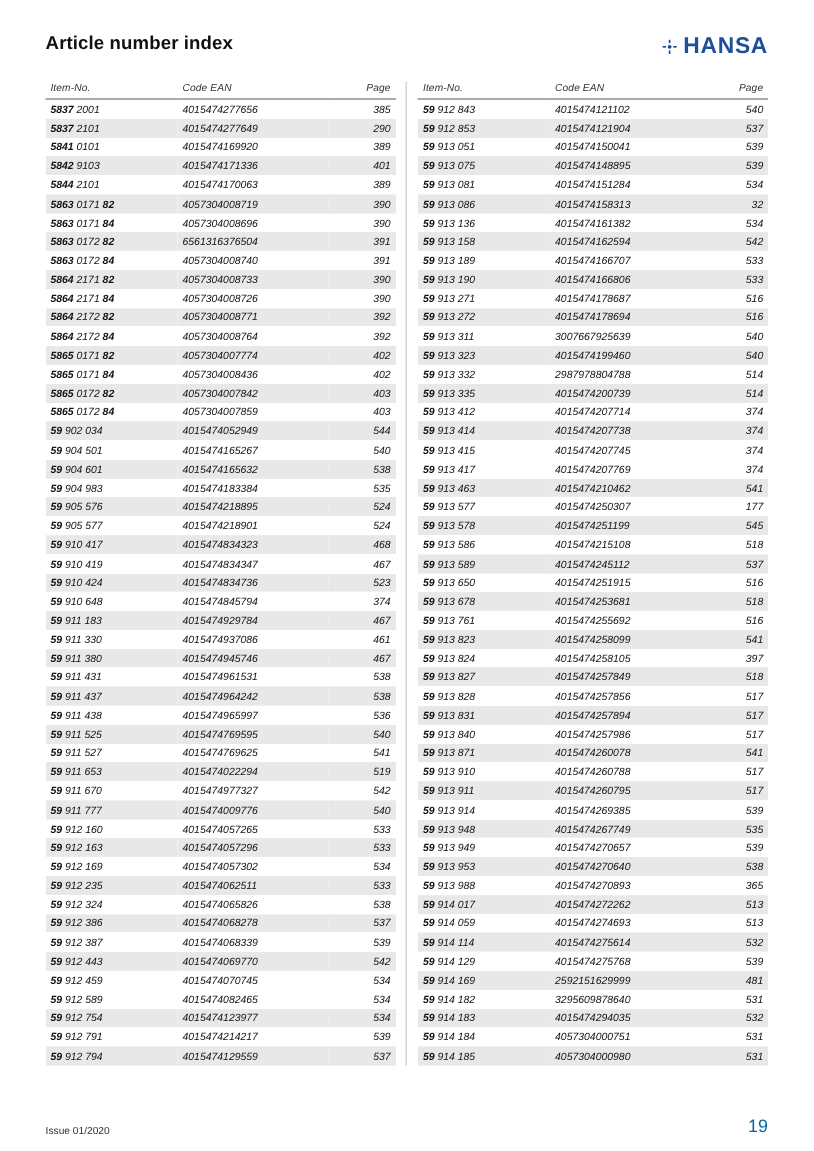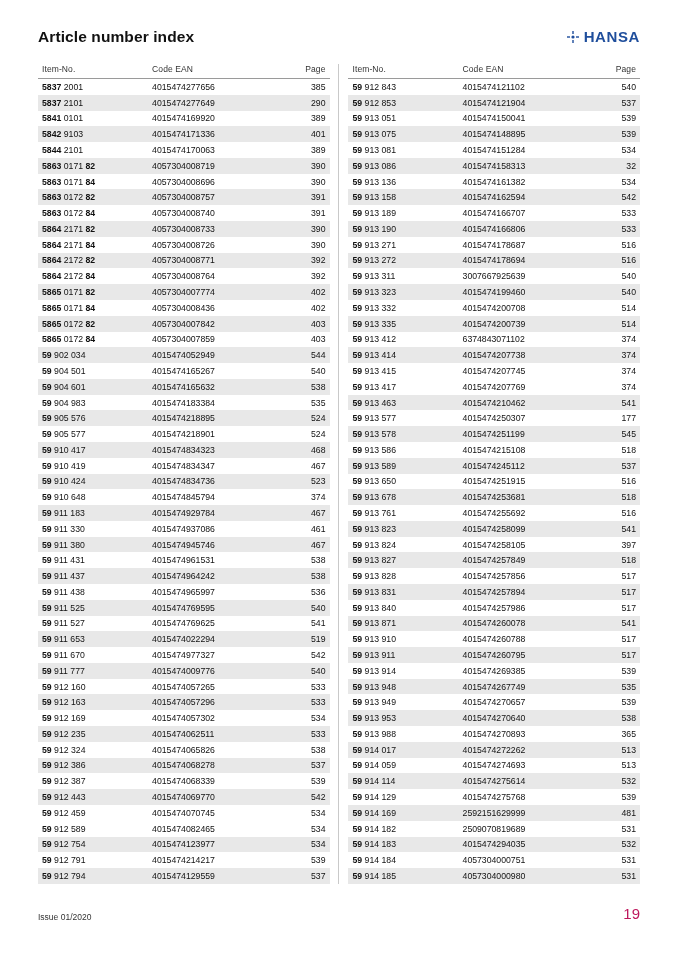--- a/index.html
+++ b/index.html
@@ -33,39 +33,40 @@
     font-weight: bold;
     letter-spacing: 0.1px;
     color: #111;
   }
   .brand {
     display: flex;
     align-items: center;
     gap: 5px;
     color: #1f4e9c;
     font-weight: bold;
-    font-size: 15px;
+    font-size: 19px;
     letter-spacing: 0.6px;
   }
   .brand-mark {
     display: inline-block;
     width: 12px;
     height: 12px;
     position: relative;
   }
   .brand-mark svg { display: block; }
   .brand-name { color: #1f4e9c; font-weight: bold; }
 
   .columns {
     display: flex;
     gap: 0;
     align-items: flex-start;
   }
   .col {
     width: 300px;
+    font-style: italic;
   }
   .col.left { padding-right: 0px; }
   .col-gap {
     width: 2px;
     align-self: stretch;
     margin: 0 8px 0 8px;
     border-left: 1px solid #c9c9c9;
   }
   table.idx {
     border-collapse: collapse;
@@ -96,32 +97,32 @@
   }
   .c-item { width: 108px; }
   .c-ean  { width: 124px; }
   .c-page { width: 54px; }
   .b { font-weight: bold; }
 
   .footer {
     position: absolute;
     left: 38px;
     right: 38px;
-    bottom: 37px;
+    bottom: 12px;
     display: flex;
     align-items: flex-end;
     justify-content: space-between;
   }
   .issue {
     font-size: 8.5px;
     color: #333;
   }
   .pagenum {
     font-size: 15px;
-    color: #be185d;
+    color: #0369a1;
   }
 </style>
 </head>
 <body>
 
 <div class="page">
 
   <div class="page-header">
     <div class="doc-title">Article number index</div>
     <div class="brand">
@@ -187,21 +188,21 @@
               <td>4057304008719</td>
               <td class="page-c">390</td>
             </tr>
             <tr>
               <td><span class="b">5863</span><span> 0171</span><span class="b"> 84</span></td>
               <td>4057304008696</td>
               <td class="page-c">390</td>
             </tr>
             <tr class="shade">
               <td><span class="b">5863</span><span> 0172</span><span class="b"> 82</span></td>
-              <td>4057304008757</td>
+              <td>6561316376504</td>
               <td class="page-c">391</td>
             </tr>
             <tr>
               <td><span class="b">5863</span><span> 0172</span><span class="b"> 84</span></td>
               <td>4057304008740</td>
               <td class="page-c">391</td>
             </tr>
             <tr class="shade">
               <td><span class="b">5864</span><span> 2171</span><span class="b"> 82</span></td>
               <td>4057304008733</td>
@@ -498,31 +499,31 @@
               <td>3007667925639</td>
               <td class="page-c">540</td>
             </tr>
             <tr class="shade">
               <td><span class="b">59</span><span> 913 323</span></td>
               <td>4015474199460</td>
               <td class="page-c">540</td>
             </tr>
             <tr>
               <td><span class="b">59</span><span> 913 332</span></td>
-              <td>4015474200708</td>
+              <td>2987978804788</td>
               <td class="page-c">514</td>
             </tr>
             <tr class="shade">
               <td><span class="b">59</span><span> 913 335</span></td>
               <td>4015474200739</td>
               <td class="page-c">514</td>
             </tr>
             <tr>
               <td><span class="b">59</span><span> 913 412</span></td>
-              <td>6374843071102</td>
+              <td>4015474207714</td>
               <td class="page-c">374</td>
             </tr>
             <tr class="shade">
               <td><span class="b">59</span><span> 913 414</span></td>
               <td>4015474207738</td>
               <td class="page-c">374</td>
             </tr>
             <tr>
               <td><span class="b">59</span><span> 913 415</span></td>
               <td>4015474207745</td>
@@ -663,21 +664,21 @@
               <td>4015474275768</td>
               <td class="page-c">539</td>
             </tr>
             <tr class="shade">
               <td><span class="b">59</span><span> 914 169</span></td>
               <td>2592151629999</td>
               <td class="page-c">481</td>
             </tr>
             <tr>
               <td><span class="b">59</span><span> 914 182</span></td>
-              <td>2509070819689</td>
+              <td>3295609878640</td>
               <td class="page-c">531</td>
             </tr>
             <tr class="shade">
               <td><span class="b">59</span><span> 914 183</span></td>
               <td>4015474294035</td>
               <td class="page-c">532</td>
             </tr>
             <tr>
               <td><span class="b">59</span><span> 914 184</span></td>
               <td>4057304000751</td>

